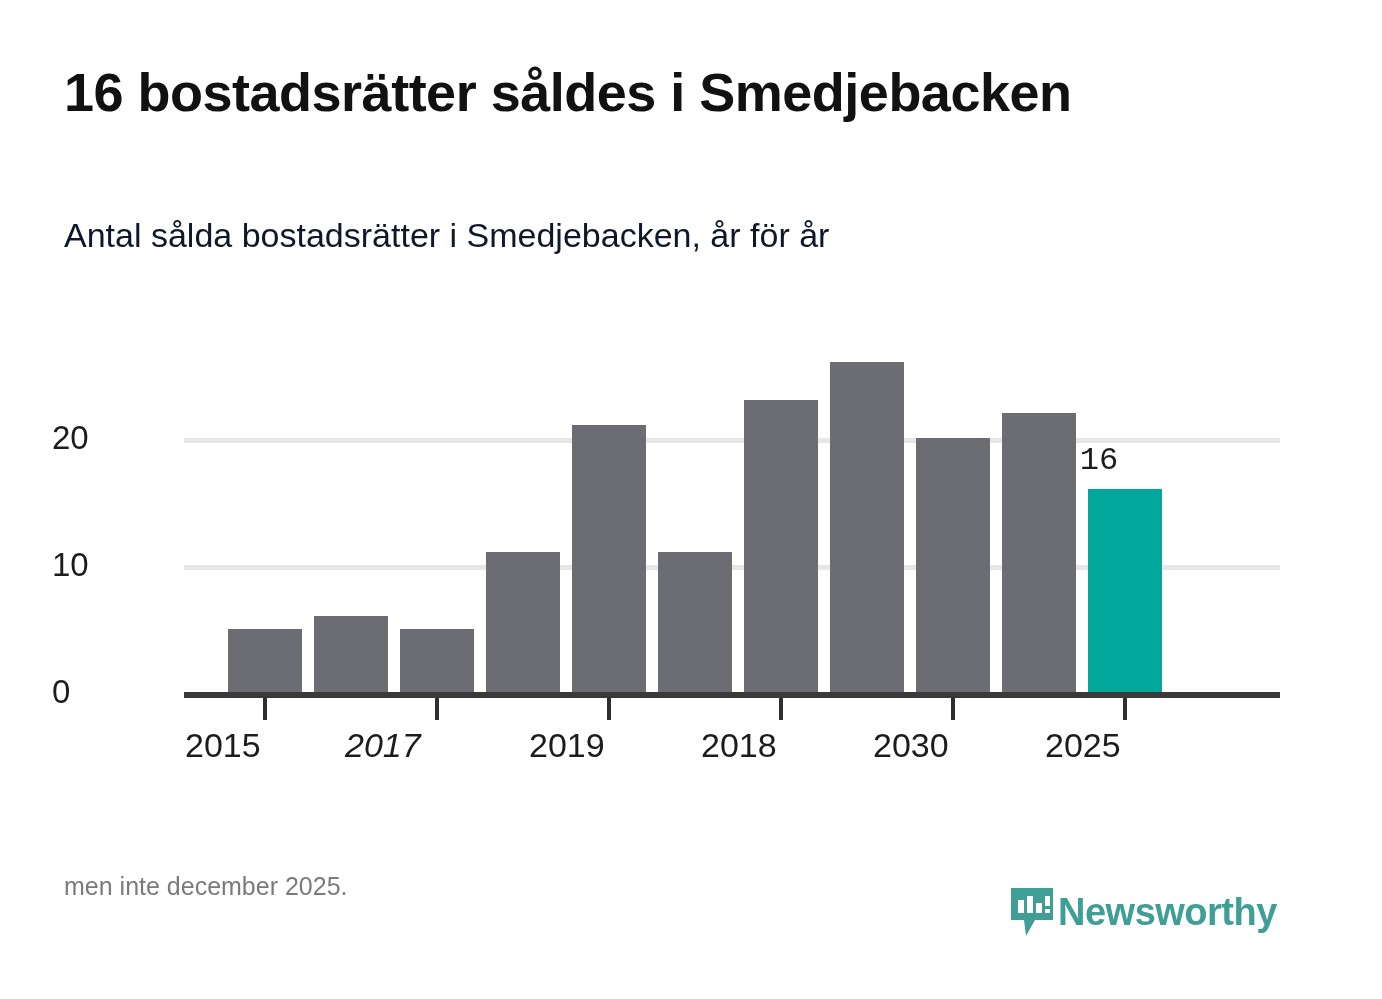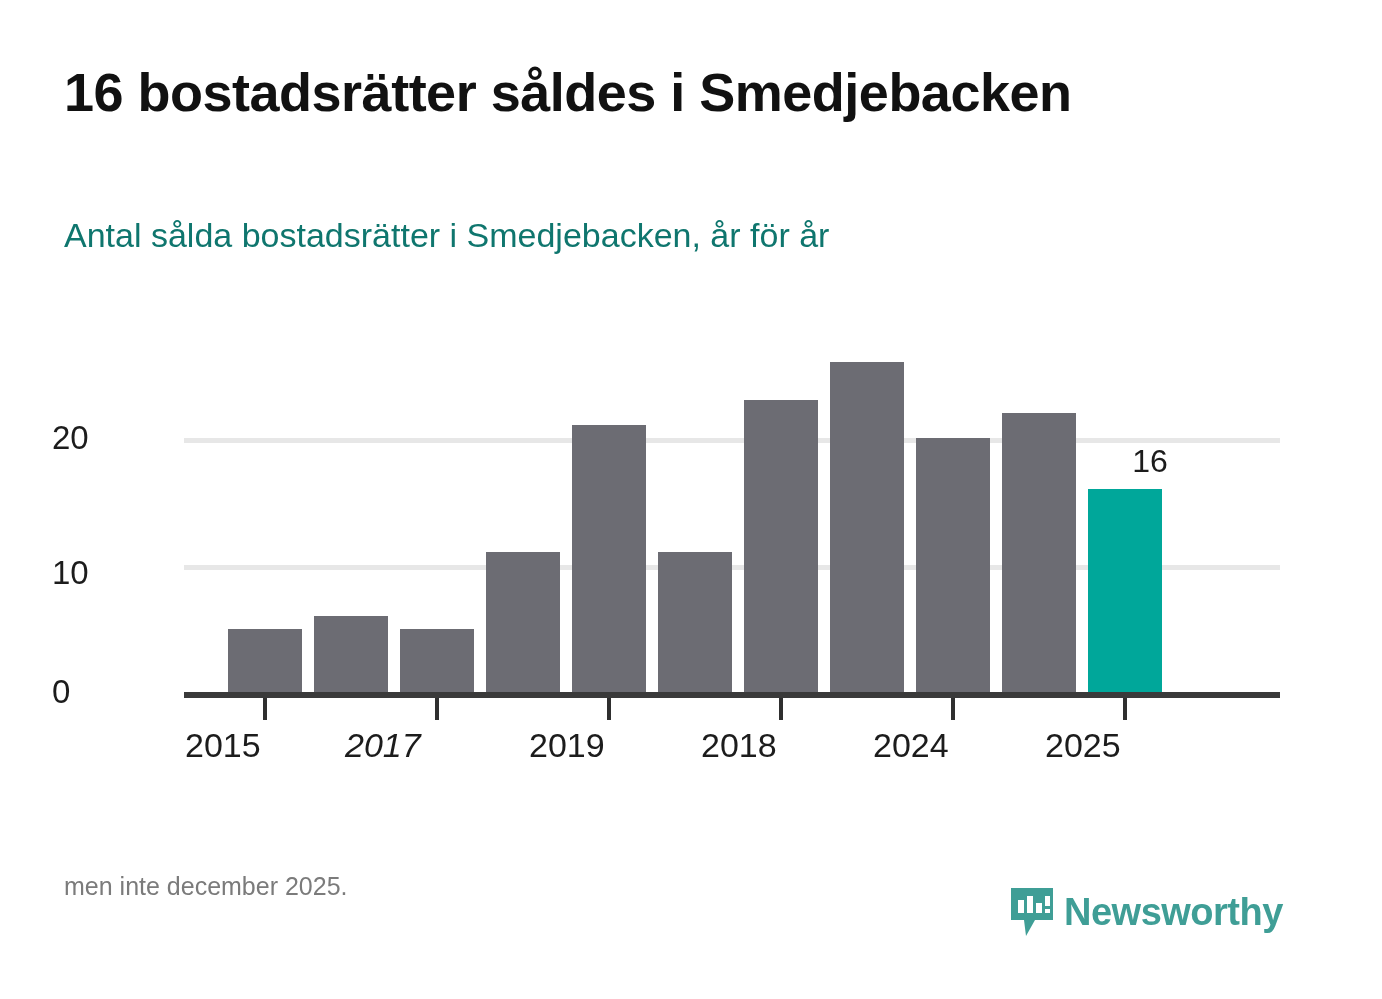--- a/index.html
+++ b/index.html
@@ -37,21 +37,21 @@
     white-space: nowrap;
   }
   .subtitle {
     position: absolute;
     left: 64px;
     top: 215px;
     width: 1280px;
     font-size: 34px;
     font-weight: normal;
     line-height: 1.2;
-    color: #0f766e;
+    color: #0f172a;
     white-space: nowrap;
   }
 
   
   .chart {
     position: absolute;
     left: 0;
     top: 0;
     width: 1382px;
     height: 999px;
@@ -134,21 +134,21 @@
     color: #7b7b7b;
   }
   .footer-note span { display: block; }
 
   .logo {
     position: absolute;
     left: 1009px;
     top: 886px;
     display: flex;
     align-items: center;
-    gap: 9px;
+    gap: 3px;
   }
   .logo-mark {
     width: 46px;
     height: 52px;
     flex: none;
   }
   .logo-text {
     font-size: 38px;
     font-weight: bold;
     color: #3f9e96;
@@ -163,44 +163,44 @@
 
   <div class="title">16 bostadsrätter såldes i Smedjebacken</div>
   <div class="subtitle">Antal sålda bostadsrätter i Smedjebacken, år för år</div>
 
   <div class="chart">
     <div class="plot" id="plot-area">
       <div class="axis-baseline"></div>
     <div class="gridline" style="top: 225px;"></div>
         <div class="gridline" style="top: 98px;"></div>
         <div class="ytick-label" style="top: 335px;">0</div>
-        <div class="ytick-label" style="top: 208px; margin-top: 8px;">10</div>
+        <div class="ytick-label" style="top: 208px;">10</div>
         <div class="ytick-label" style="top: 81px;">20</div>
         <div class="bar" title="2015: 5" style="left: 44px; height: 63.5px;"></div>
         <div class="bar" title="2016: 6" style="left: 130px; height: 76.2px;"></div>
         <div class="bar" title="2017: 5" style="left: 216px; height: 63.5px;"></div>
         <div class="bar" title="2018: 11" style="left: 302px; height: 139.7px;"></div>
         <div class="bar" title="2019: 21" style="left: 388px; height: 266.7px;"></div>
         <div class="bar" title="2020: 11" style="left: 474px; height: 139.7px;"></div>
         <div class="bar" title="2021: 23" style="left: 560px; height: 292.1px;"></div>
         <div class="bar" title="2022: 26" style="left: 646px; height: 330.2px;"></div>
         <div class="bar" title="2023: 20" style="left: 732px; height: 254px;"></div>
         <div class="bar" title="2024: 22" style="left: 818px; height: 279.4px;"></div>
         <div class="bar highlight" title="2025: 16" style="left: 904px; height: 203.2px;"></div>
-        <div class="bar-value" style="left: 906px; top: 104.8px;">16</div>
+        <div class="bar-value" style="left: 855px; top: 104.8px; font-family: Liberation Mono, monospace;">16</div>
         <div class="xtick" style="left: 79px;"></div>
         <div class="xtick-label" style="left: 1px;">2015</div>
         <div class="xtick" style="left: 251px;"></div>
         <div class="xtick-label" style="left: 161px; font-style: italic;">2017</div>
         <div class="xtick" style="left: 423px;"></div>
         <div class="xtick-label" style="left: 345px;">2019</div>
         <div class="xtick" style="left: 595px;"></div>
         <div class="xtick-label" style="left: 517px;">2018</div>
         <div class="xtick" style="left: 767px;"></div>
-        <div class="xtick-label" style="left: 689px;">2024</div>
+        <div class="xtick-label" style="left: 689px;">2030</div>
         <div class="xtick" style="left: 939px;"></div>
         <div class="xtick-label" style="left: 861px;">2025</div>
       </div>
   </div>
 
   <div class="footer-note">
     <span>men inte december 2025.</span>
   </div>
 
   <div class="logo">

